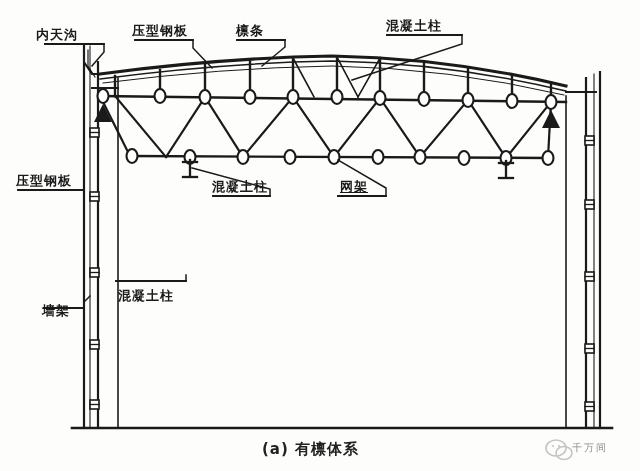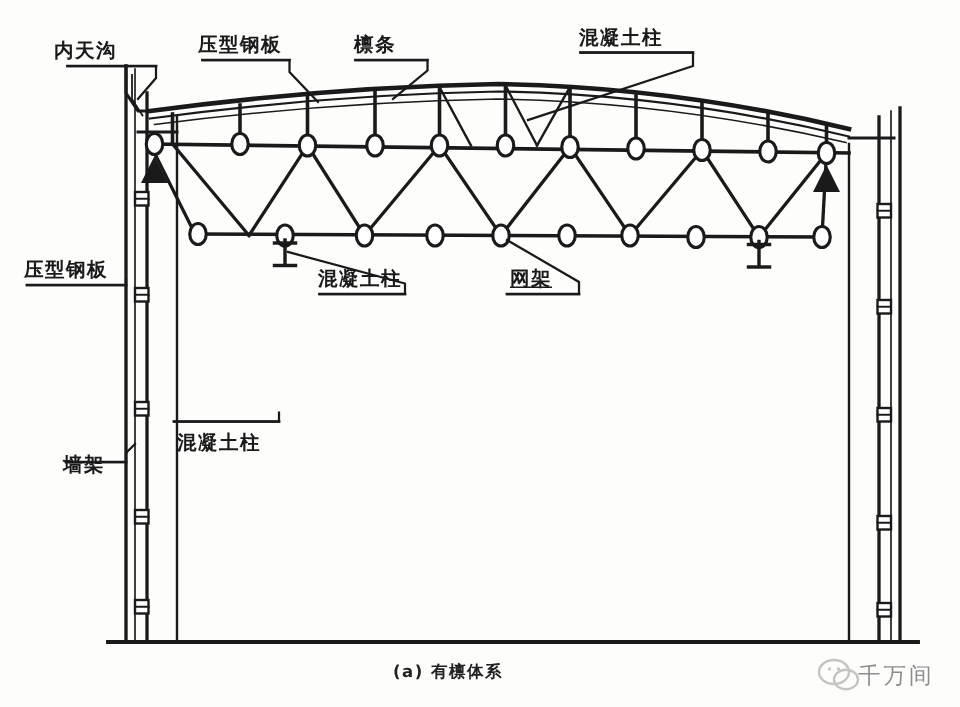--- a/index.html
+++ b/index.html
@@ -13,27 +13,27 @@
   .lbl{
     position:absolute;
     font-family:"DejaVu Sans","Liberation Sans",sans-serif;
     font-size:13px;font-weight:700;color:#1a1a1a;
     white-space:nowrap;letter-spacing:1px;
     line-height:1;
   }
   .caption{
     position:absolute;
     font-family:"DejaVu Sans","Liberation Sans",sans-serif;
-    font-size:11px;font-weight:700;color:#222;
+    font-size:15px;font-weight:700;color:#222;
     white-space:nowrap;letter-spacing:1px;
   }
   .wm{
     position:absolute;
     font-family:Liberation Mono, monospace;
-    font-size:15px;color:#8d8d8d;white-space:nowrap;letter-spacing:2px;
+    font-size:10px;color:#8d8d8d;white-space:nowrap;letter-spacing:2px;
   }
 </style>
 </head>
 <body>
 
 <div id="figure">
 <svg width="640" height="471" viewBox="0 0 640 471" xmlns="http://www.w3.org/2000/svg">
 
   <g fill="none" stroke="#1a1a1a" stroke-linecap="square">
 

